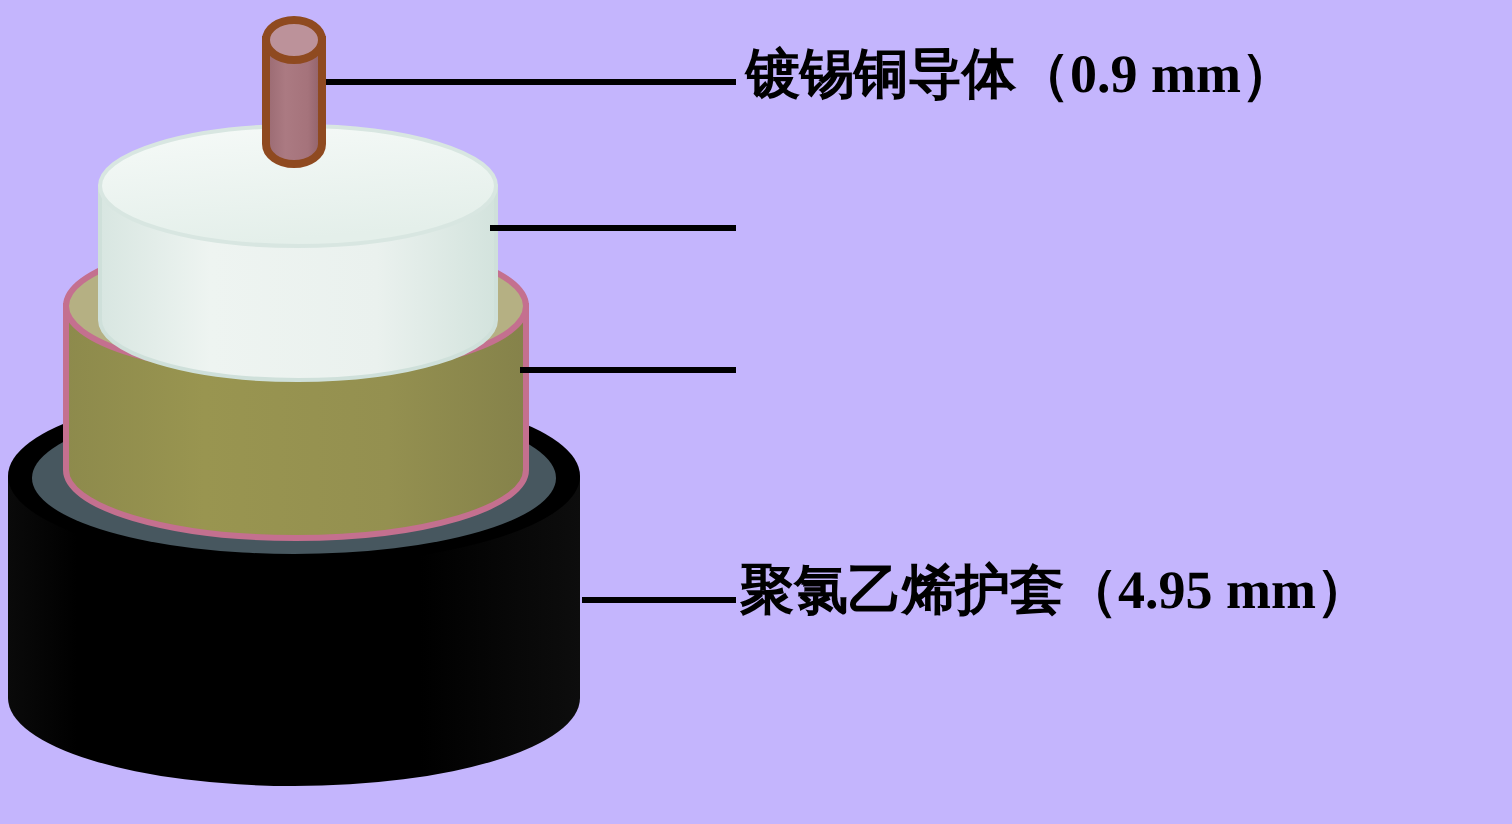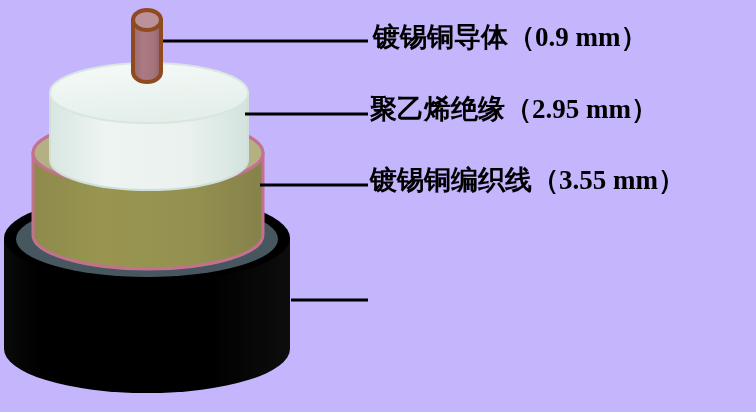--- a/index.html
+++ b/index.html
@@ -105,18 +105,17 @@
     <g stroke="#000000" stroke-width="3">
       <line x1="163" y1="41" x2="368" y2="41"></line>
       <line x1="245" y1="114" x2="368" y2="114"></line>
       <line x1="260" y1="185" x2="368" y2="185"></line>
       <line x1="291" y1="300" x2="368" y2="300"></line>
     </g>
   </svg>
 
   <div class="callout-label" id="label-conductor">镀锡铜导体（0.9 mm）</div>
 
-  <div class="callout-label" id="label-insulation">聚乙烯绝缘（2.95 mm）</div>
 
-  <div class="callout-label" id="label-braid">镀锡铜编织线（3.55 mm）</div>
 
+  <div class="callout-label" id="label-jacket">聚氯乙烯护套（4.95 mm）</div>
 
 </div>
 
 </body></html>

